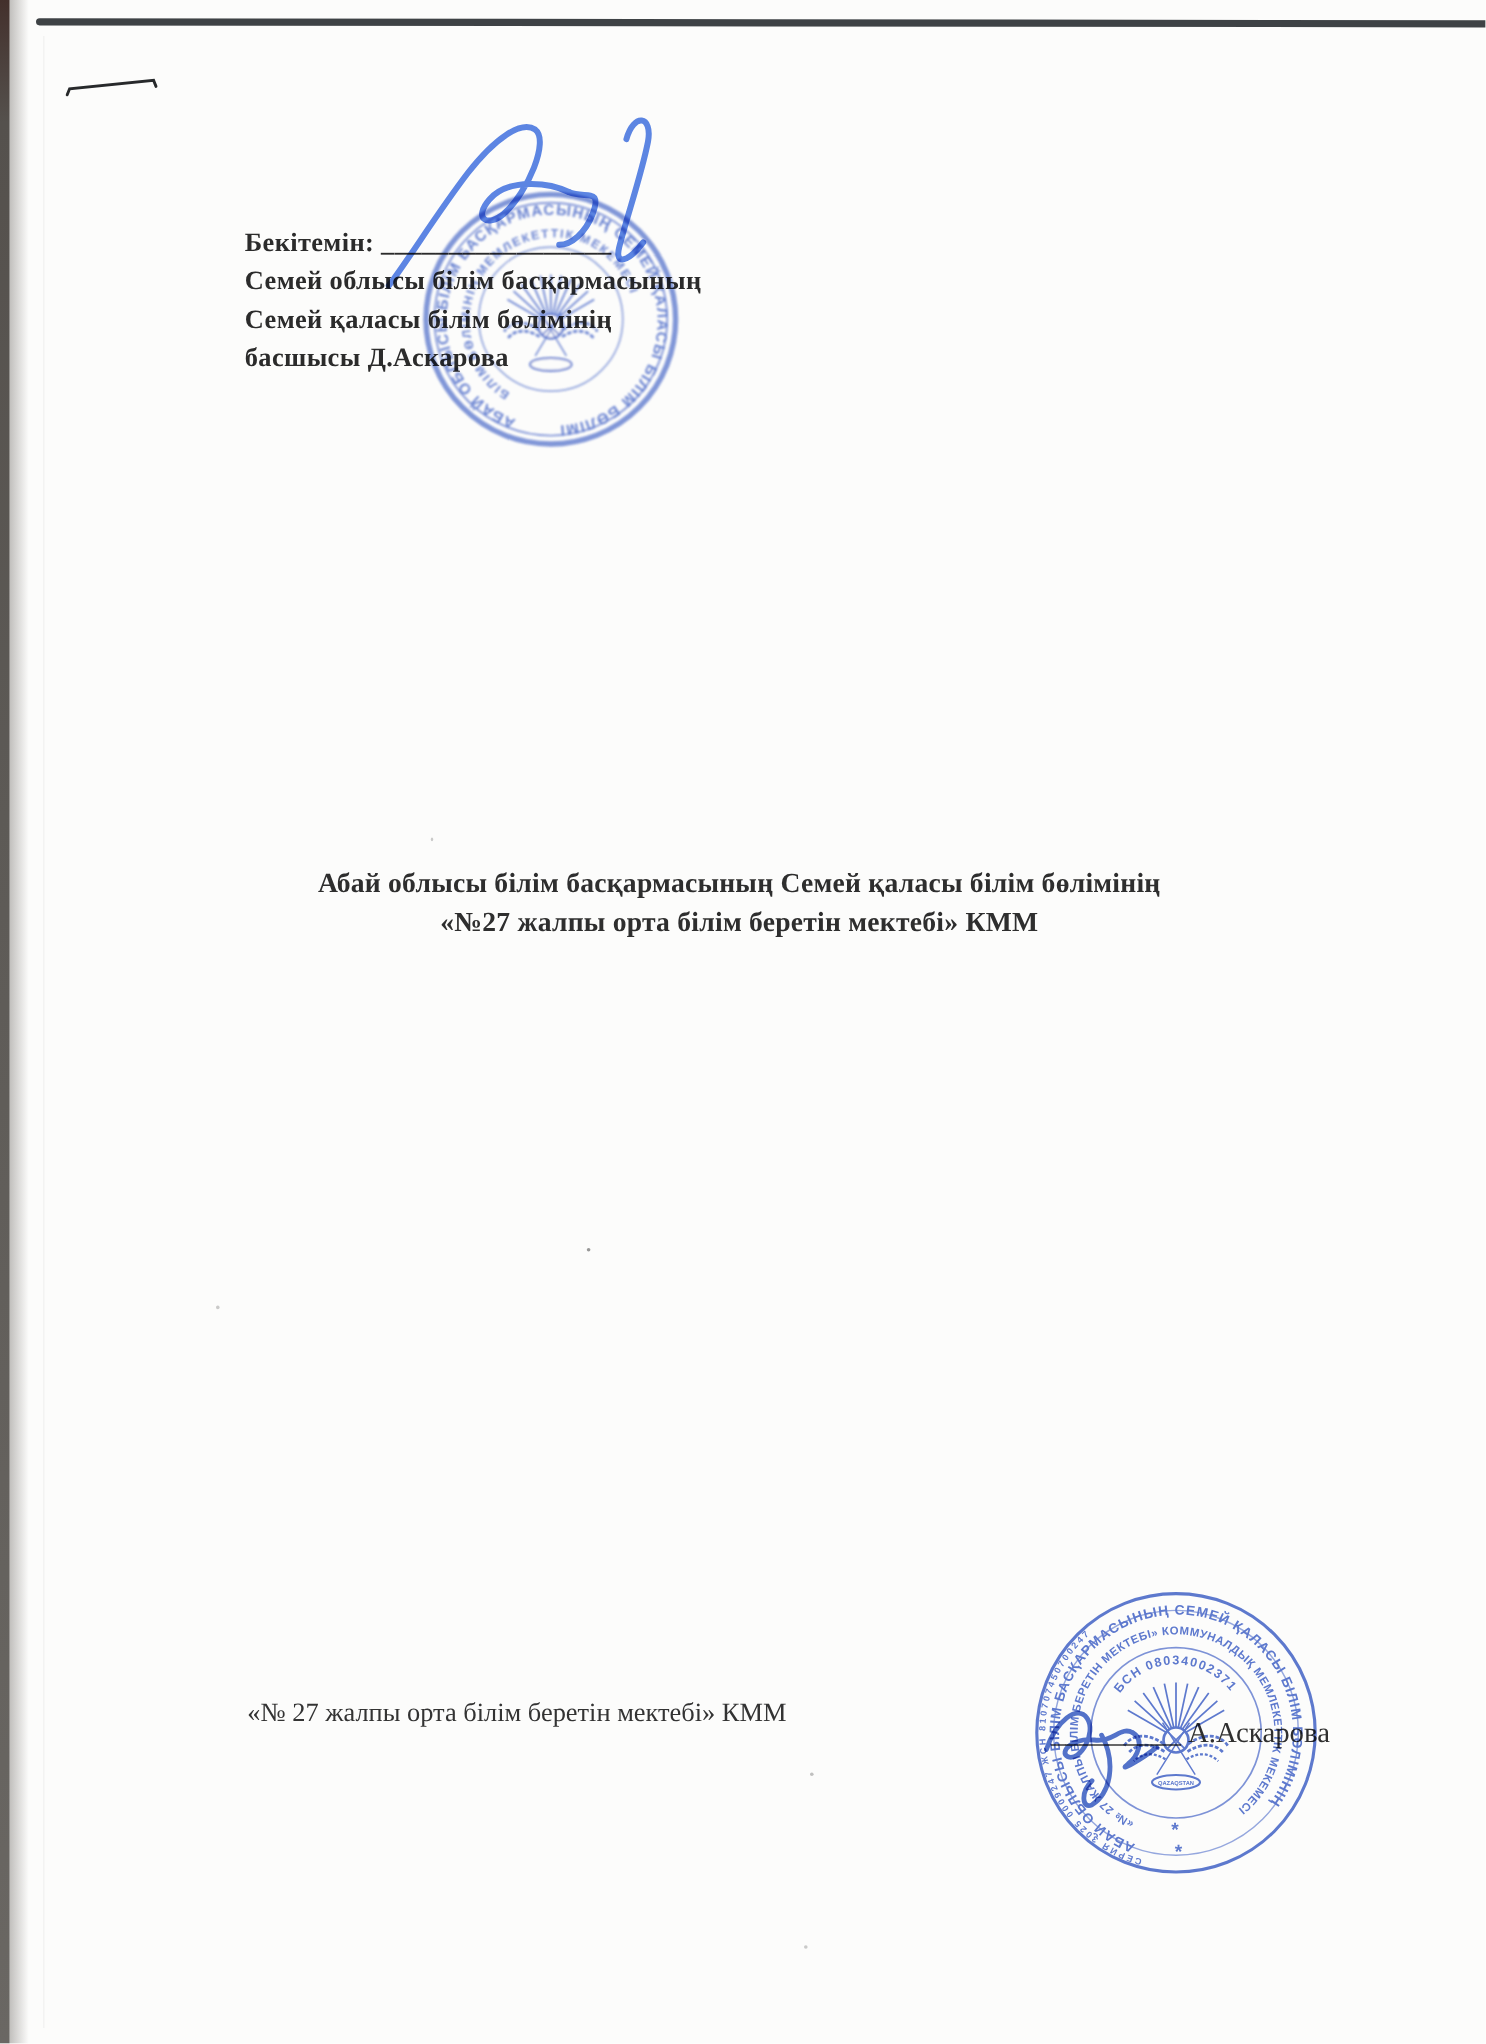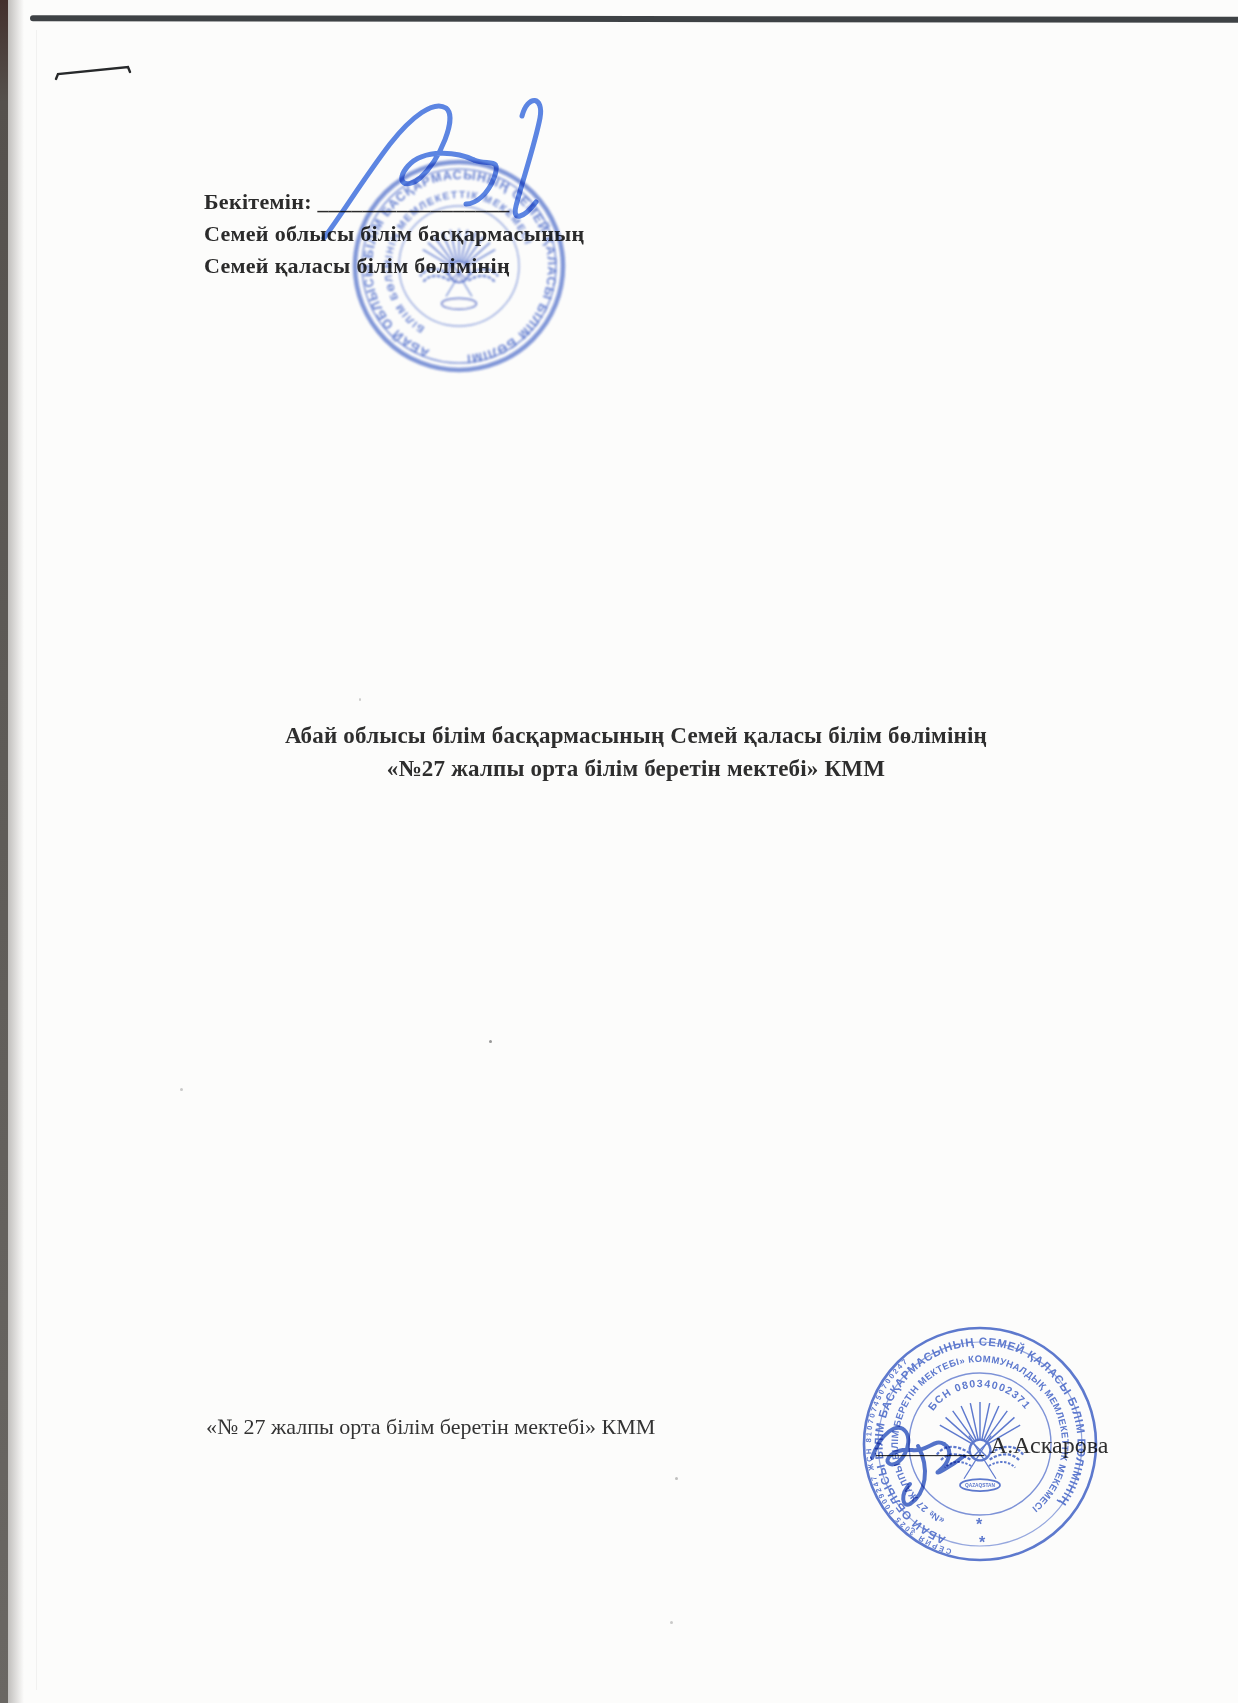--- a/index.html
+++ b/index.html
@@ -16,21 +16,21 @@
     background:linear-gradient(180deg,#43302c 0%,#55514d 6%,#5d5a56 40%,#6a6763 100%);}
   .edge-left-fade{position:absolute;left:8px;top:0;width:16px;height:100%;
     background:linear-gradient(90deg,rgba(120,116,112,.45),rgba(120,116,112,0));}
   .edge-top{position:absolute;left:30px;top:16px;right:0;height:6px;background:#3e4245;
     border-radius:4px 0 0 4px;transform:rotate(.08deg);}
   .fold-line{position:absolute;left:36px;top:30px;width:1px;height:1660px;background:rgba(60,60,60,.06);}
   .speck{position:absolute;border-radius:50%;background:rgba(70,70,70,.55);}
 
   
   .approval{position:absolute;left:204px;top:186px;font-weight:bold;font-size:22px;line-height:32px;letter-spacing:.3px;}
-  .title-block{position:absolute;left:56px;width:1160px;top:720px;text-align:center;
+  .title-block{position:absolute;left:36px;width:1160px;top:720px;text-align:center;
     font-weight:bold;font-size:23px;line-height:32.5px;letter-spacing:.2px;color:#2e2e2e;}
   .footer-left{position:absolute;left:206px;top:1410px;font-size:22px;line-height:33px;color:#333;}
   .sig-bottom-line{position:absolute;left:876px;top:1432px;font-size:24px;color:#2f2f2f;white-space:nowrap;}
   .sig-bottom-line .us{letter-spacing:0;}
 
   
   svg.ink{position:absolute;mix-blend-mode:multiply;}
   .stamp-top{left:348px;top:150px;}
   .sig-top{left:316px;top:86px;}
   .stamp-bottom{left:860px;top:1324px;}
@@ -46,20 +46,21 @@
   <div class="edge-top"></div>
   <div class="fold-line"></div>
   <svg class="ink" style="left:50px;top:60px" width="90" height="30">
     <path d="M6,19 L8,14 L78,7 L80,12" fill="none" stroke="#27292b" stroke-width="2.4" stroke-linecap="round"></path>
   </svg>
 
   <div class="approval">
     <div>Бекітемін: _________________</div>
     <div>Семей облысы білім басқармасының</div>
     <div>Семей қаласы  білім бөлімінің</div>
+    <div>басшысы  Д.Аскарова</div>
   </div>
 
   <div class="title-block">
     <div>Абай облысы білім басқармасының Семей қаласы  білім бөлімінің</div>
     <div>«№27 жалпы орта білім беретін мектебі»  КММ</div>
   </div>
 
   <div class="footer-left">
     <div>«№ 27 жалпы орта білім беретін мектебі» КММ</div>
   </div>

